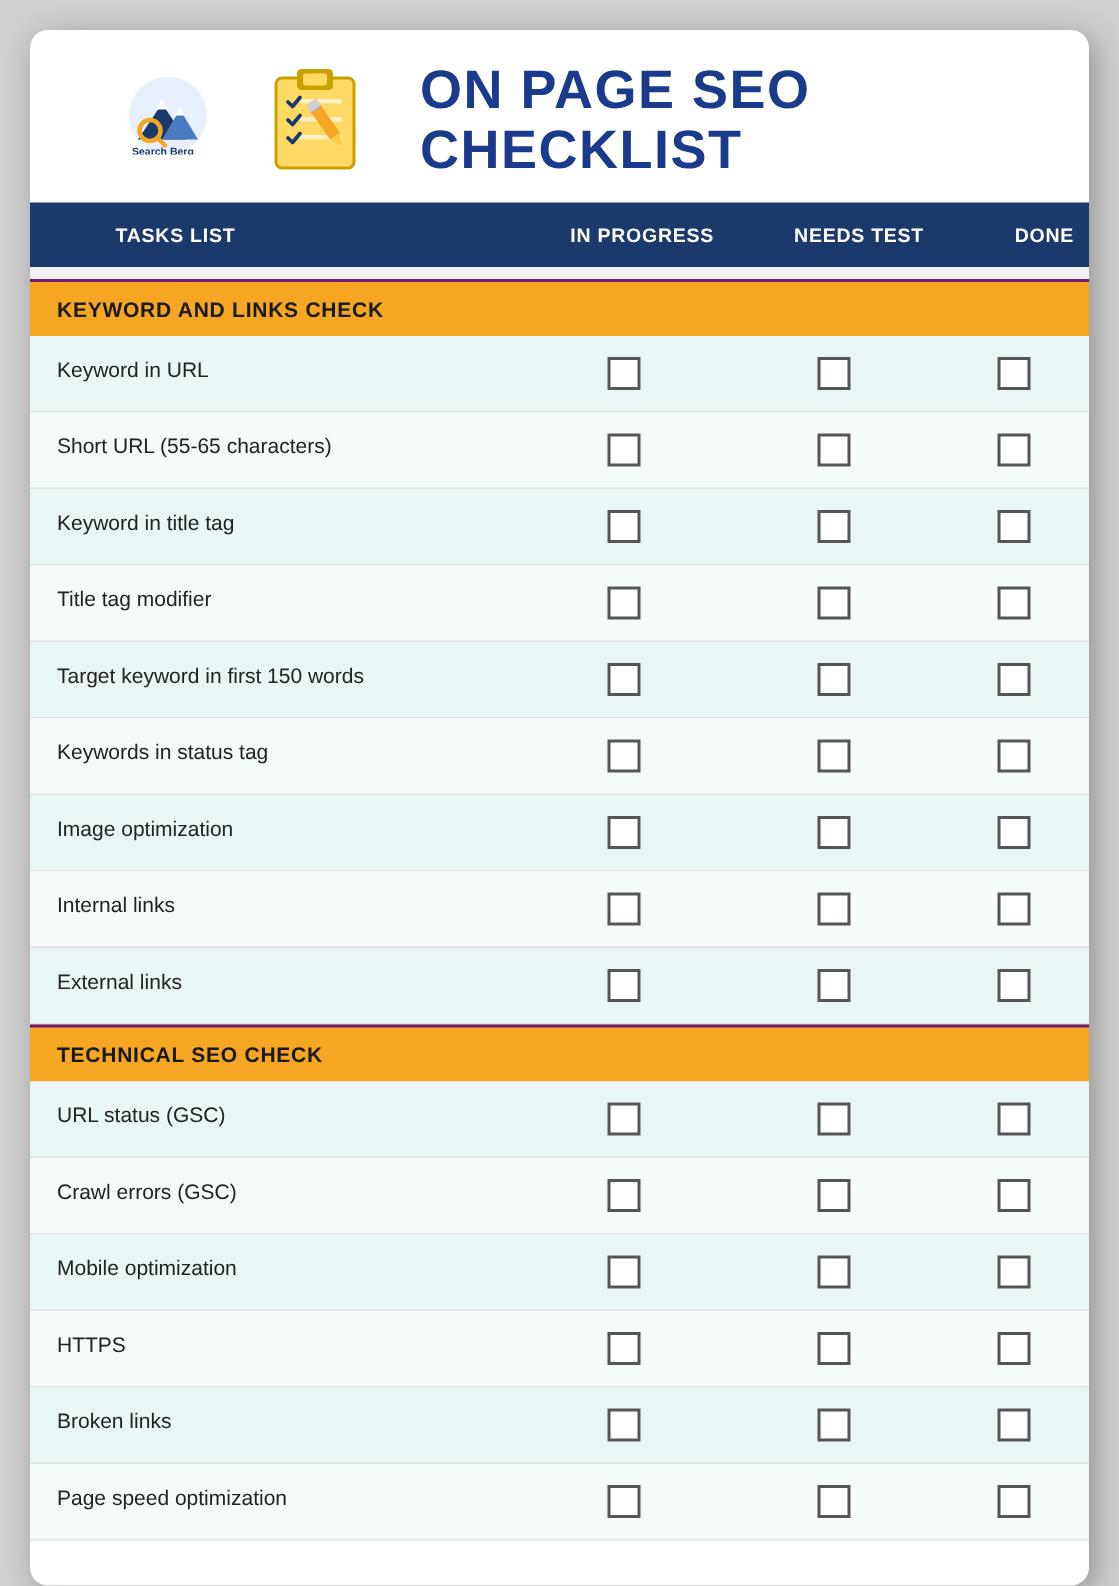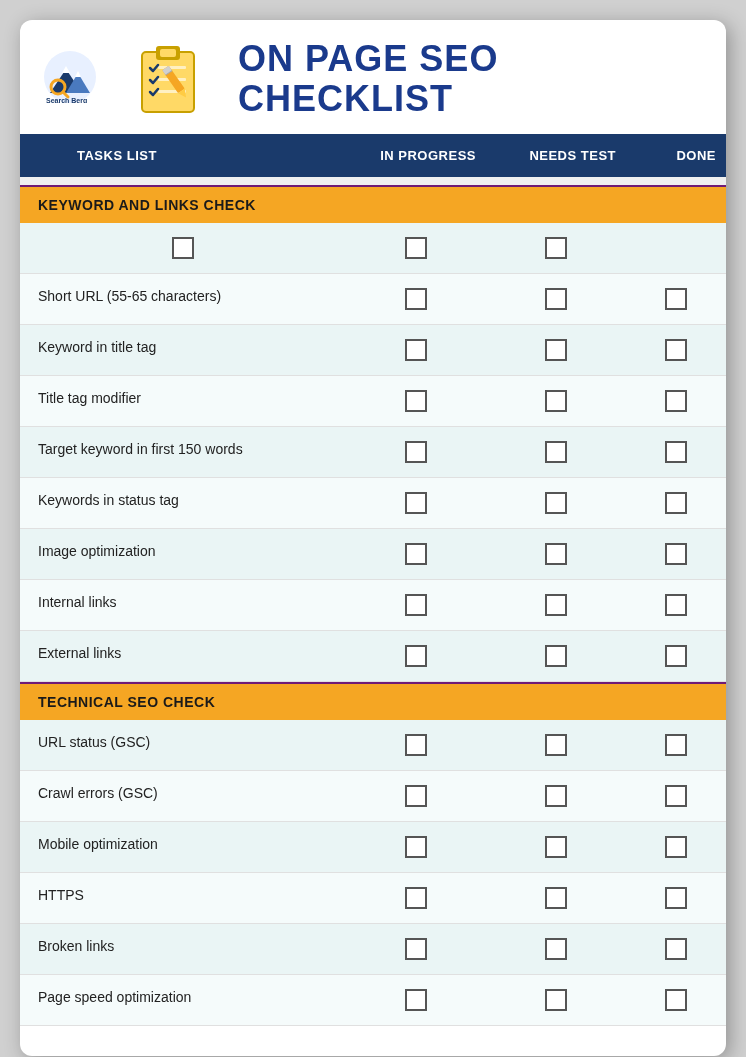--- a/index.html
+++ b/index.html
@@ -22,20 +22,21 @@
       overflow: hidden;
       padding-bottom: 30px;
     }
 
     
     .header {
       display: flex;
       align-items: center;
       padding: 18px 24px 14px 18px;
       gap: 24px;
+      margin-left: 42px;
     }
 
     .logo-area {
       width: 72px;
       flex-shrink: 0;
     }
 
     .logo-icon {
       width: 64px;
       height: 52px;
@@ -200,20 +201,21 @@
       <div class="col">IN PROGRESS</div>
       <div class="col">NEEDS TEST</div>
       <div class="col">DONE</div>
     </div>
 
     <div class="spacer-row"></div>
 
     <div class="section-header">KEYWORD AND LINKS CHECK</div>
 
     <div class="table-row">
+      <div class="row-label">Keyword in URL</div>
       <div class="row-checkbox">
           <span class="checkbox"></span>
         </div>
       <div class="row-checkbox">
           <span class="checkbox"></span>
         </div>
       <div class="row-checkbox">
           <span class="checkbox"></span>
         </div>
     </div>

